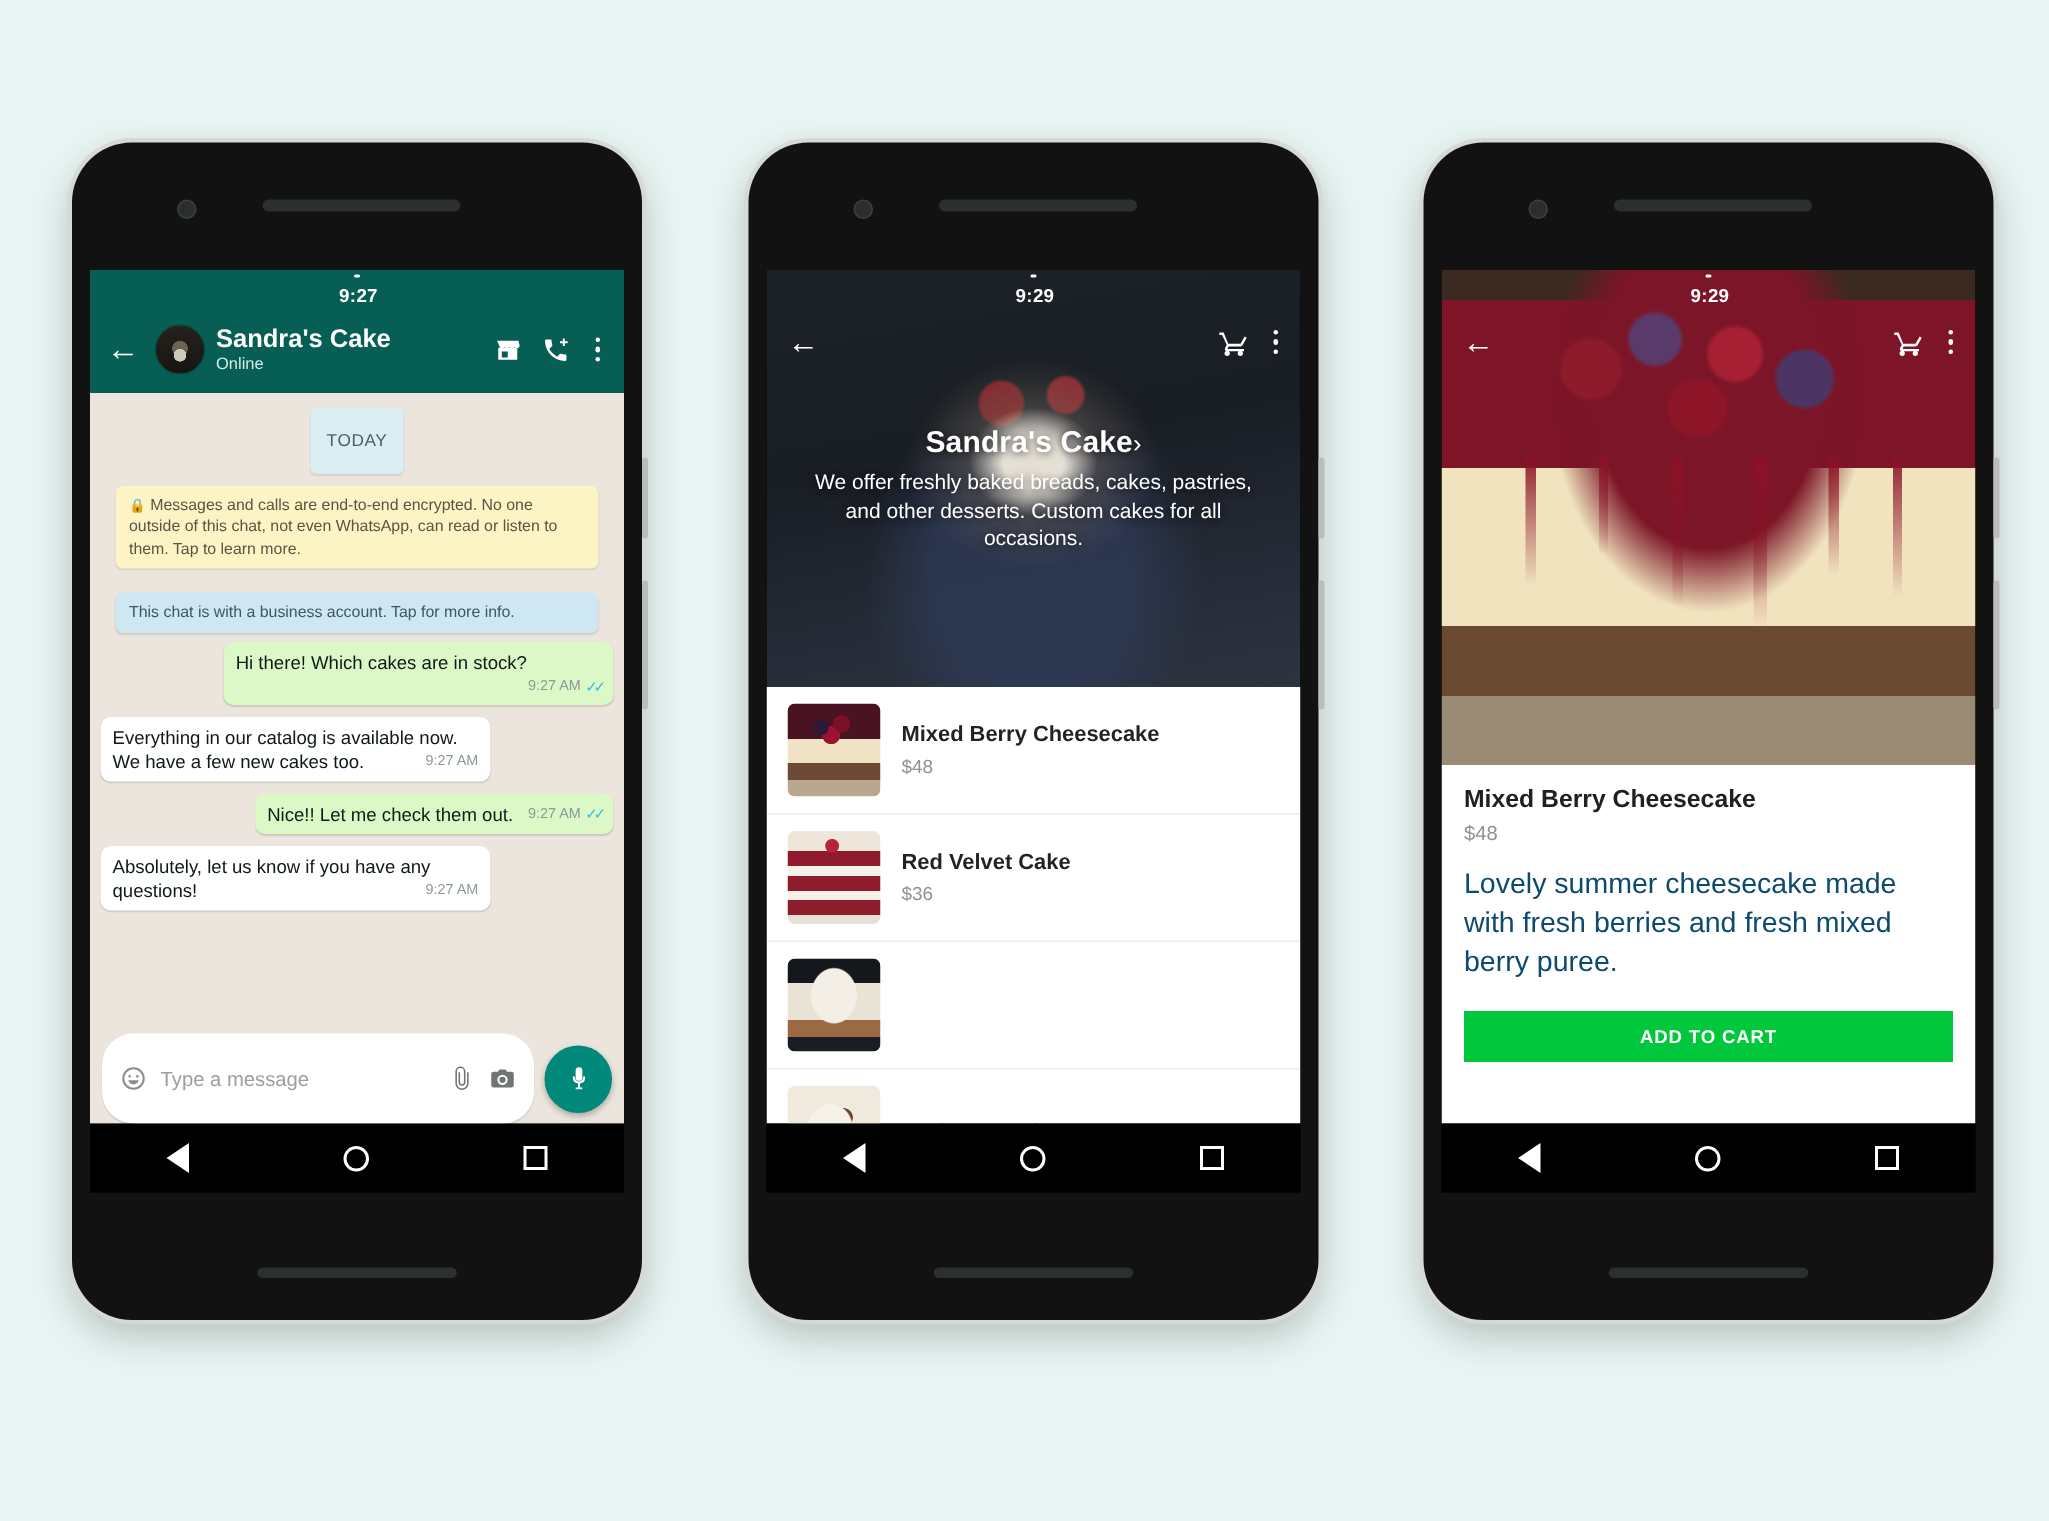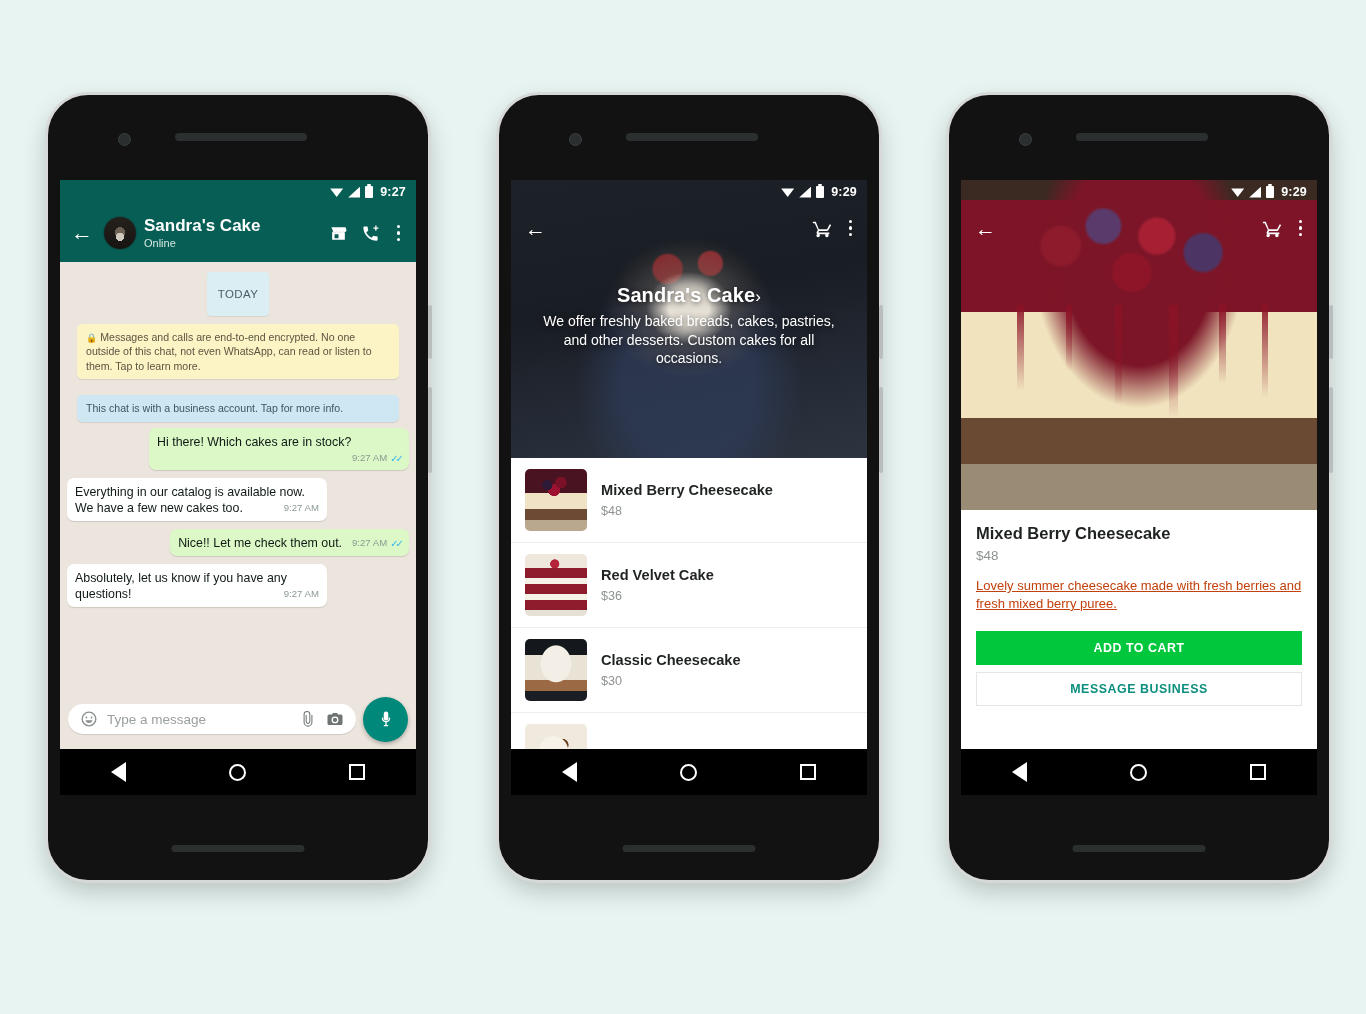--- a/index.html
+++ b/index.html
@@ -43,22 +43,22 @@
 
   .screen {
     position: absolute; left: 12px; top: 85px;
     width: 356px; height: 615px;
     overflow: hidden; background: #000;
   }
 
   
   .statusbar {
     height: 24px; display: flex; align-items: center;
-    justify-content: flex-end; gap: 5px; padding: 12px 10px;
-    color: #fff; font-size: 12.5px; font-weight: bold;
+    justify-content: flex-end; gap: 5px; padding: 0 10px;
+    color: #fff; font-size: 12.5px; font-weight: bold; flex-direction: column;
   }
   .statusbar.teal { background: #075e54; }
   .statusbar.overlay { background: transparent; position: absolute; top: 0; left: 0; right: 0; z-index: 4; }
   .ic-wifi {
     width: 13px; height: 10px; background: #fff;
     clip-path: polygon(0 15%, 100% 15%, 50% 100%);
   }
   .ic-signal {
     width: 12px; height: 11px; background: #fff;
     clip-path: polygon(100% 0, 100% 100%, 0 100%);
@@ -143,21 +143,21 @@
     align-items: center; gap: 3px;
   }
   .ticks { color: #34b7f1; font-size: 10px; letter-spacing: -3px; }
 
   .composer {
     position: absolute; left: 0; right: 0; bottom: 46px; height: 60px;
     background: #ece5dd; display: flex; align-items: center;
     padding: 0 8px; gap: 7px;
   }
   .input-pill {
-    flex: 1; height: 30px; background: #fff; border-radius: 21px;
+    flex: 1; height: 60px; background: #fff; border-radius: 21px;
     display: flex; align-items: center; padding: 0 12px; gap: 9px;
     box-shadow: 0 1px 1px rgba(0,0,0,.12);
   }
   .emoji-ic { width: 18px; height: 18px; fill: #8a8f8d; flex: none; }
   .ph { flex: 1; color: #9aa09d; font-size: 13.5px; }
   .clip-ic, .cam-ic { width: 18px; height: 18px; fill: #6f7572; flex: none; }
   .mic-btn {
     width: 45px; height: 45px; border-radius: 50%; background: #00897b;
     display: flex; align-items: center; justify-content: center;
     box-shadow: 0 2px 4px rgba(0,0,0,.28); flex: none;
@@ -247,21 +247,21 @@
       linear-gradient(to bottom, rgba(140,18,38,.92), rgba(120,14,32,0)) 60% 0/9px 95% no-repeat,
       linear-gradient(to bottom, rgba(140,18,38,.92), rgba(120,14,32,0)) 74% 0/7px 66% no-repeat,
       linear-gradient(to bottom, rgba(140,18,38,.92), rgba(120,14,32,0)) 86% 0/6px 78% no-repeat;
   }
   .prod-card {
     position: absolute; left: 0; right: 0; top: 330px; bottom: 46px;
     background: #fff; padding: 14px 15px 0;
   }
   .prod-name { font-size: 16.5px; font-weight: bold; color: #1d221f; }
   .prod-price { font-size: 13.5px; color: #8d9390; margin-top: 5px; }
-  .prod-desc { font-size: 13px; line-height: 1.38; color: #c2410c; margin-top: 14px; text-decoration: underline; }
+  .prod-desc { font-size: 19px; line-height: 1.38; color: #0c4a6e; margin-top: 14px; }
   .btn-cart {
     margin-top: 18px; height: 34px; background: #00c73c; color: #fff;
     display: flex; align-items: center; justify-content: center;
     font-size: 12.4px; font-weight: bold; letter-spacing: .55px;
   }
   .btn-msg {
     margin-top: 7px; height: 34px; background: #fff; color: #0b8f7e;
     border: 1px solid #e2e6e4; display: flex; align-items: center;
     justify-content: center; font-size: 12.4px; font-weight: bold; letter-spacing: .55px;
   }
@@ -433,24 +433,20 @@
         </div>
         <div class="cat-item">
           <span class="thumb red-velvet"></span>
           <span class="cat-info">
             <div class="cat-name">Red Velvet Cake</div>
             <div class="cat-price">$36</div>
           </span>
         </div>
         <div class="cat-item">
           <span class="thumb classic"></span>
-          <span class="cat-info">
-            <div class="cat-name">Classic Cheesecake</div>
-            <div class="cat-price">$30</div>
-          </span>
         </div>
         <div class="cat-item">
           <span class="thumb meringue"></span>
           <span class="cat-info">
             <div class="cat-name">Meringue Cake</div>
           </span>
         </div>
       </div>
 
       <div class="navbar">
@@ -490,21 +486,20 @@
               <i></i>
             </span>
         </div>
       </div>
 
       <div class="prod-card">
         <div class="prod-name">Mixed Berry Cheesecake</div>
         <div class="prod-price">$48</div>
         <div class="prod-desc">Lovely summer cheesecake made with fresh berries and fresh mixed berry puree.</div>
         <div class="btn-cart">ADD TO CART</div>
-        <div class="btn-msg">MESSAGE BUSINESS</div>
       </div>
 
       <div class="navbar">
         <span class="nav-back"></span>
         <span class="nav-home"></span>
         <span class="nav-recent"></span>
       </div>
     </div>
   </div>
 

